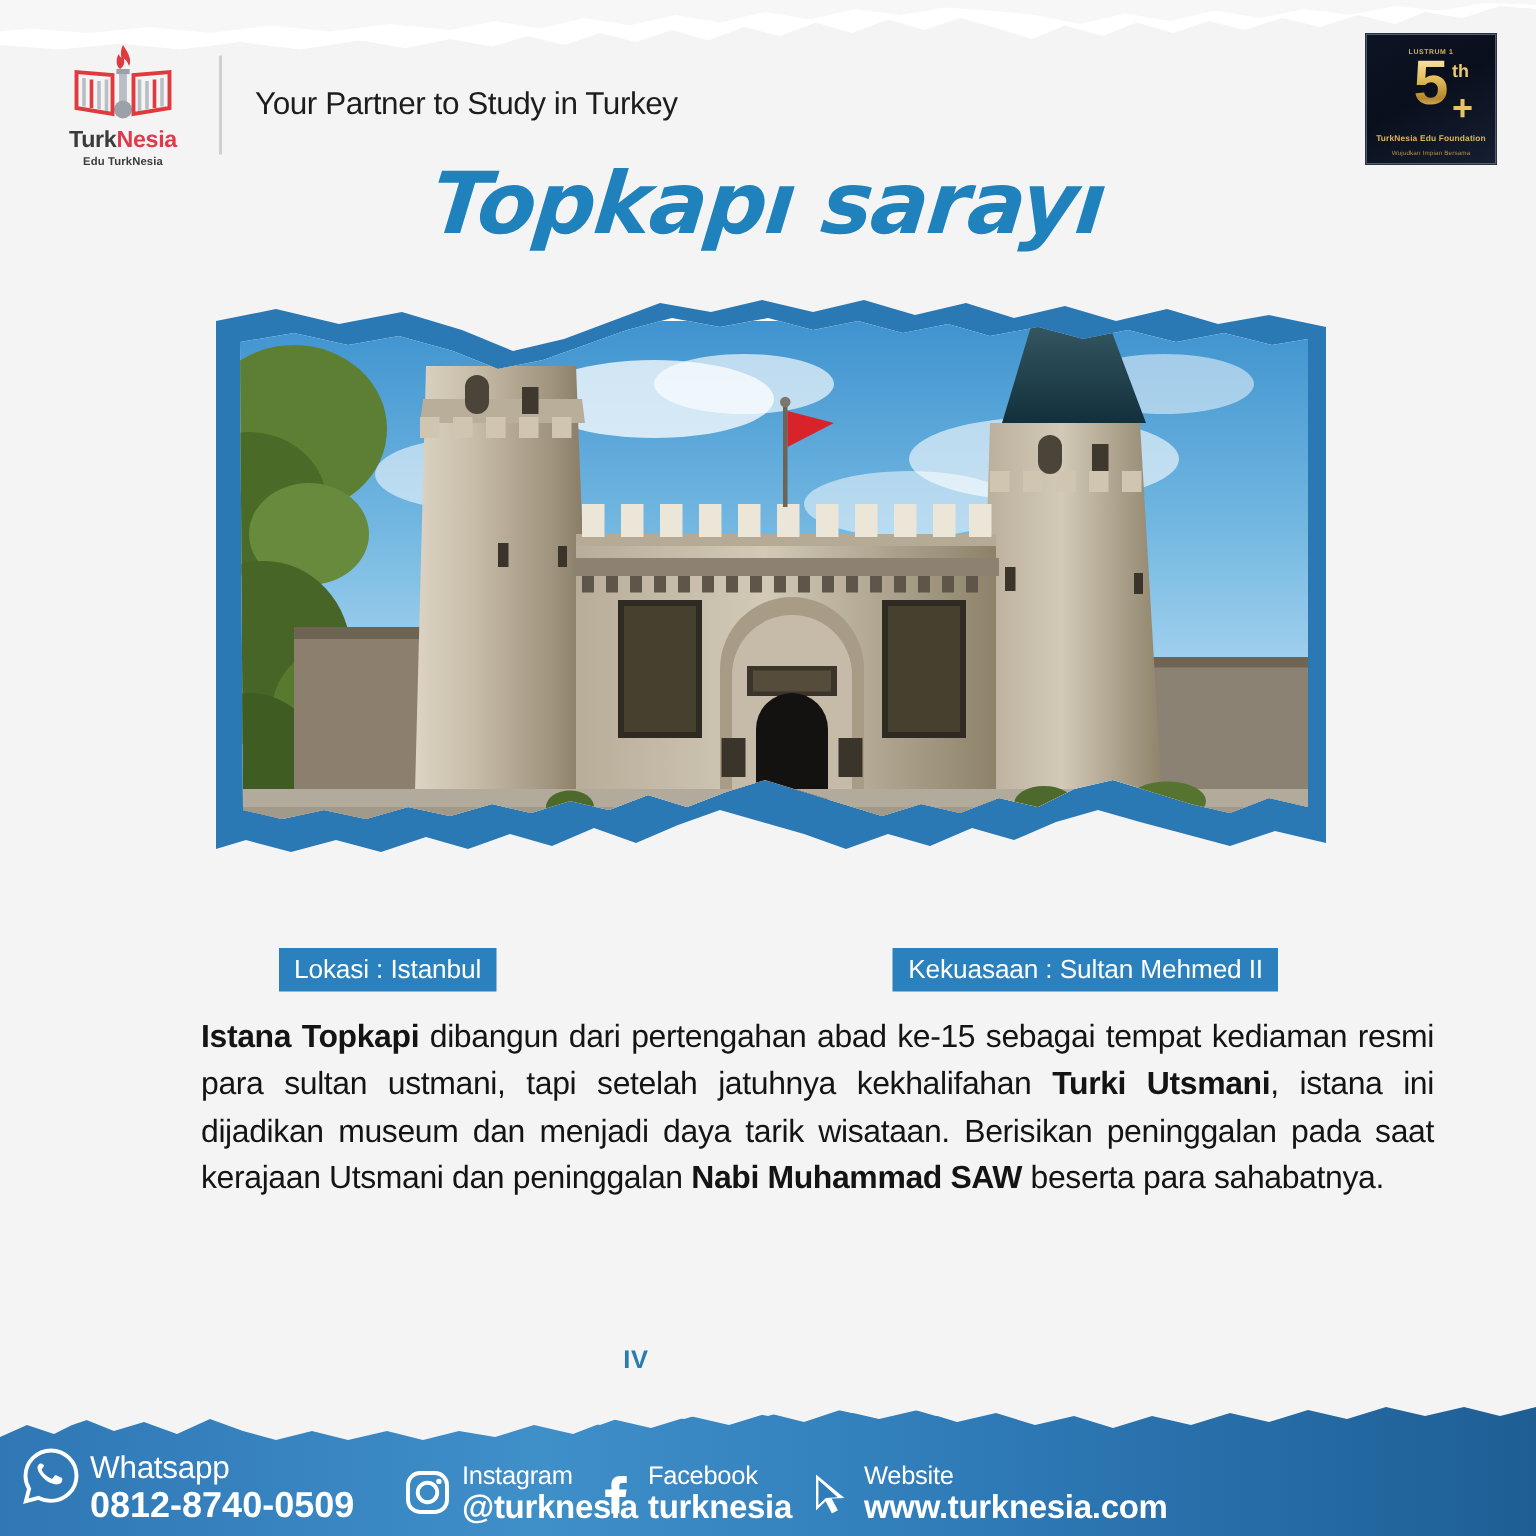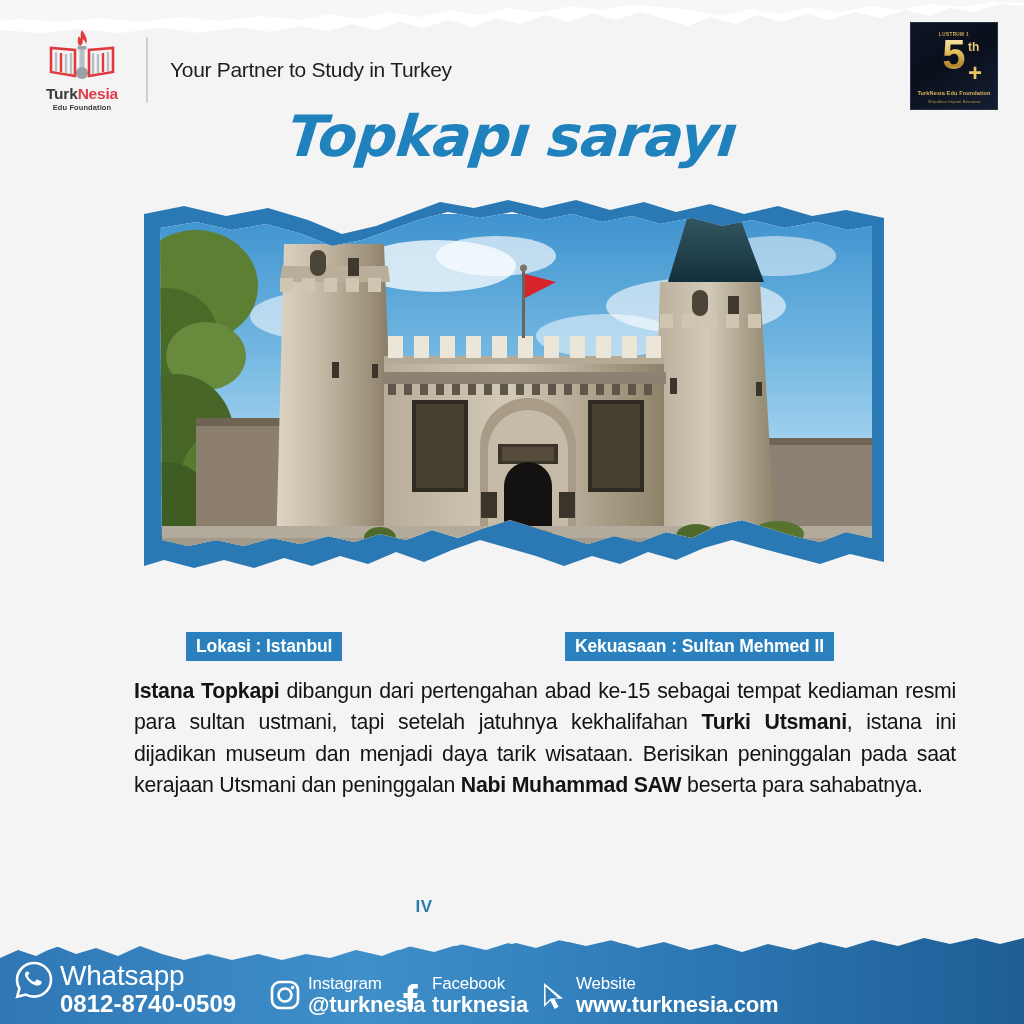--- a/index.html
+++ b/index.html
@@ -48,24 +48,24 @@
     font-size:57px;font-weight:bold;font-style:italic;color:#1f82bd;
     letter-spacing:-1px;line-height:1;
     transform:skewX(-6deg);}
 
   
   .photo-wrap{position:absolute;top:186px;left:136px;width:760px;height:412px;z-index:5;}
   .photo-svg{position:absolute;inset:0;width:760px;height:412px;}
 
   
   .badge-row{position:absolute;top:632px;left:0;width:1024px;height:32px;z-index:6;}
-  .badge{position:absolute;background:#2a81bd;color:#ffffff;font-size:17.5px;font-weight:bold;
+  .badge{position:absolute;background:#2a81bd;color:#ffffff;font-size:17.5px;font-weight:normal;
     padding:4px 10px 5px 10px;line-height:1.15;letter-spacing:-.1px;white-space:nowrap;}
   .badge-loc{left:186px;}
-  .badge-rule{right:190px;}
+  .badge-rule{right:172px;}
 
   
   .body-text{position:absolute;top:676px;left:134px;width:822px;z-index:6;
     font-size:21.3px;line-height:1.47;color:#141414;text-align:justify;
     letter-spacing:-.25px;}
   .body-text b{font-weight:bold;margin-top:32px;}
 
   
   .page-num{position:absolute;top:897px;left:0;width:848px;text-align:center;z-index:6;
     font-size:17px;font-weight:bold;color:#2a7bb0;letter-spacing:.5px;}
@@ -74,21 +74,21 @@
   .footer{position:absolute;left:0;bottom:0;width:1024px;height:92px;z-index:7;}
   .footer-svg{position:absolute;left:0;bottom:0;width:1024px;height:92px;}
   .footer-items{position:absolute;left:0;bottom:0;width:1024px;height:70px;z-index:8;}
   .fitem{position:absolute;bottom:8px;display:flex;align-items:center;color:#ffffff;}
   .fic{width:34px;height:34px;margin-right:6px;flex:0 0 auto;}
   .ftxt{line-height:1.06;}
   .flabel{font-size:17px;font-weight:normal;letter-spacing:-.2px;white-space:nowrap;}
   .fvalue{font-size:22px;font-weight:bold;letter-spacing:-.2px;white-space:nowrap;}
   .fitem.wa{left:14px;}
   .fitem.wa .fic{width:40px;height:40px;}
-  .fitem.wa .flabel{font-size:28px;margin-top:16px;}
+  .fitem.wa .flabel{font-size:21px;margin-top:16px;}
   .fitem.wa .fvalue{font-size:24px;letter-spacing:0px;}
   .fitem.ig{left:268px;margin-top:24px;}
   .fitem.fb{left:392px;}
   .fitem.web{left:536px;}
   .fitem.tt{left:742px;}
 </style>
 </head>
 <body>
 
 <div class="poster">
@@ -114,21 +114,21 @@
         <path d="M16,25 L16,44" stroke="#e03a3f" stroke-width="2.4"></path>
         <path d="M11,24 L11,43" stroke="#b9bec4" stroke-width="2.4"></path>
 
         <path d="M44,22 L44,48 L68,44 L68,20 Z" fill="none" stroke="#e03a3f" stroke-width="2.6"></path>
         <path d="M48,25 L48,46" stroke="#b9bec4" stroke-width="2.4"></path>
         <path d="M53,26 L53,45" stroke="#b9bec4" stroke-width="2.4"></path>
         <path d="M58,25 L58,44" stroke="#e03a3f" stroke-width="2.4"></path>
         <path d="M63,24 L63,43" stroke="#b9bec4" stroke-width="2.4"></path>
       </svg>
       <div class="logo-word"><span class="t1">Turk</span><span class="t2">Nesia</span></div>
-      <div class="logo-sub">Edu Foundation</div>
+      <div class="logo-sub">Edu TurkNesia</div>
     </div>
     <div class="hdr-div"></div>
     <div class="tagline">Your Partner to Study in Turkey</div>
   </div>
 
   <div class="lustrum">
     <div class="lustrum-in">
       <div class="lus-top">LUSTRUM 1</div>
       <div class="lus-num">5</div>
       <div class="lus-th">th</div>

